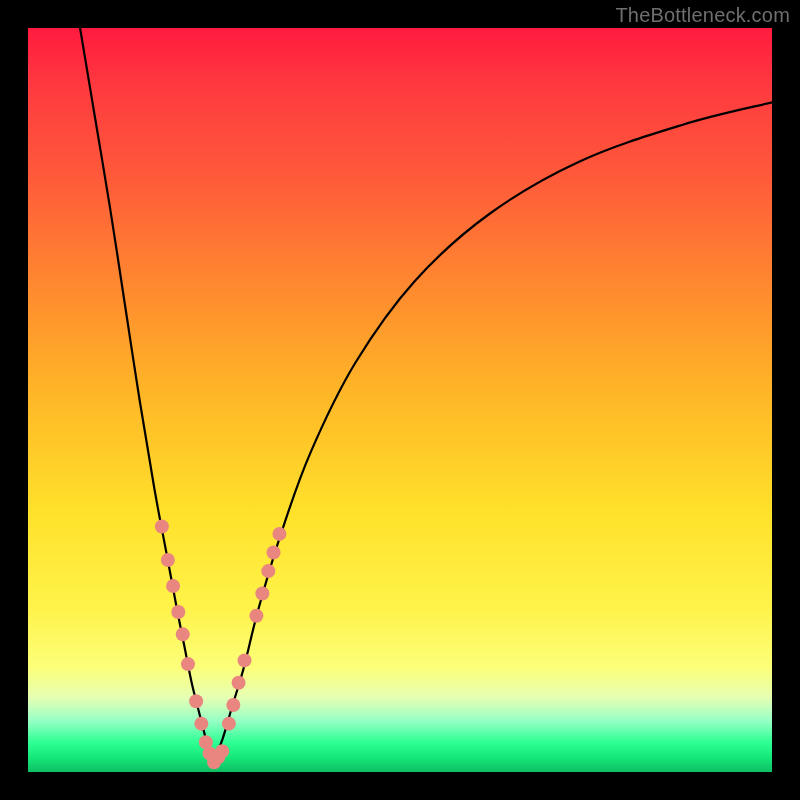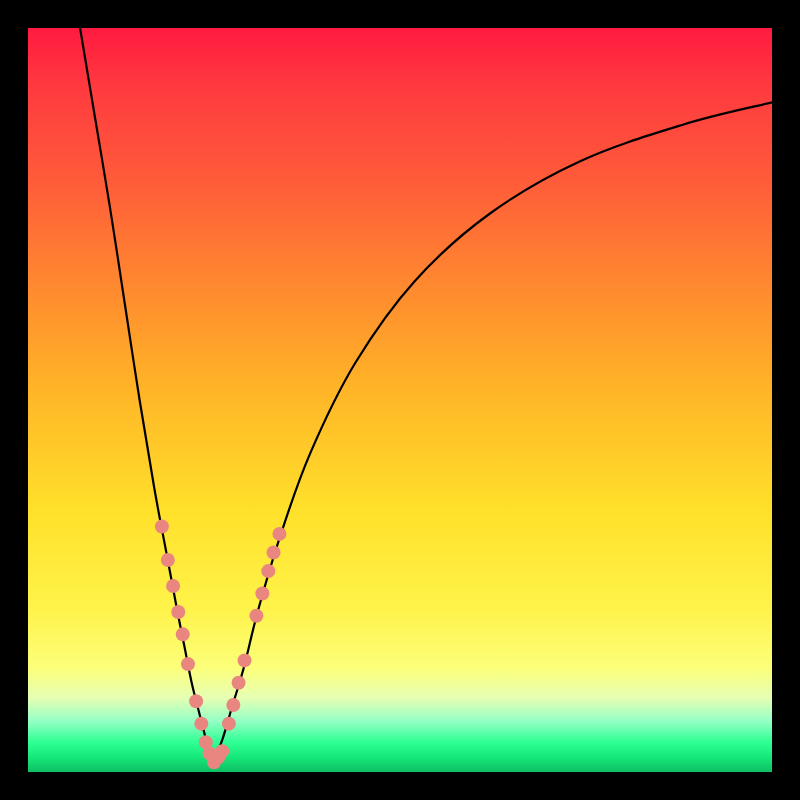--- a/index.html
+++ b/index.html
@@ -69,20 +69,21 @@
   }
   .marker {
     fill: #e8867f;
     stroke: none;
   }
 </style>
 </head>
 <body>
 
 <div class="outer">
+  <div class="watermark">TheBottleneck.com</div>
   <div class="plot">
     <div class="gradient"></div>
     <svg id="svg" viewBox="0 0 744 744" preserveAspectRatio="none">
         <path d="M 52.080000000000005 0 C 54.7584 16.070399999999996, 61.603199999999994 57.13919999999998, 66.96 89.27999999999997 C 72.3168 121.42079999999996, 76.4832 145.07999999999996, 81.84 178.55999999999995 C 87.19680000000001 212.03999999999994, 91.3632 240.46079999999995, 96.72 275.28 C 102.07679999999999 310.0992, 106.24319999999999 338.52, 111.6 372 C 116.9568 405.48, 121.7928 434.496, 126.48 461.28 C 131.1672 488.06399999999996, 133.62239999999997 499.3728, 137.64 520.8 C 141.6576 542.2271999999999, 145.452 562.9104, 148.8 580.3199999999999 C 152.14800000000002 597.7295999999999, 153.56159999999997 604.1279999999999, 156.23999999999998 617.52 C 158.9184 630.912, 161.0016 642.6672, 163.68 654.72 C 166.35840000000002 666.7728000000001, 168.4416 673.7664, 171.12 684.48 C 173.79840000000002 695.1936000000001, 176.41728 704.8656, 178.56 714.24 C 180.70272 723.6144, 182.22048000000004 732.5423999999999, 183.02400000000003 736.56" class="curve"></path>
         <path d="M 183.02400000000003 736.56 C 184.89888000000002 732.5423999999999, 189.55632 724.9536, 193.44 714.24 C 197.32368 703.5264, 200.58240000000004 690.432, 204.60000000000002 677.04 C 208.6176 663.6479999999999, 211.0728 657.2496, 215.76 639.84 C 220.44719999999998 622.4304000000001, 223.944 604.4255999999999, 230.64 580.3199999999999 C 237.33599999999998 556.2144, 243.5856 534.0432, 252.96 505.91999999999996 C 262.3344 477.79679999999996, 269.32800000000003 454.8816, 282.72 424.08 C 296.112 393.2784, 308.6112 365.60159999999996, 327.36 334.79999999999995 C 346.10880000000003 303.99839999999995, 362.7744 279.74399999999997, 386.88 252.95999999999998 C 410.9856 226.176, 431.81759999999997 207.42719999999997, 461.28 186 C 490.7424 164.57280000000003, 515.7407999999999 149.99040000000008, 550.56 133.92000000000007 C 585.3792 117.84960000000008, 619.9008 107.43360000000004, 654.72 96.72000000000003 C 689.5392 86.00640000000001, 727.9296 78.4176, 744 74.39999999999998" class="curve"></path>
         <circle cx="133.92" cy="498.48" r="7" class="marker"></circle>
         <circle cx="139.872" cy="531.96" r="7" class="marker"></circle>
         <circle cx="145.08" cy="558" r="7" class="marker"></circle>
         <circle cx="150.28799999999998" cy="584.04" r="7" class="marker"></circle>
         <circle cx="154.752" cy="606.36" r="7" class="marker"></circle>

